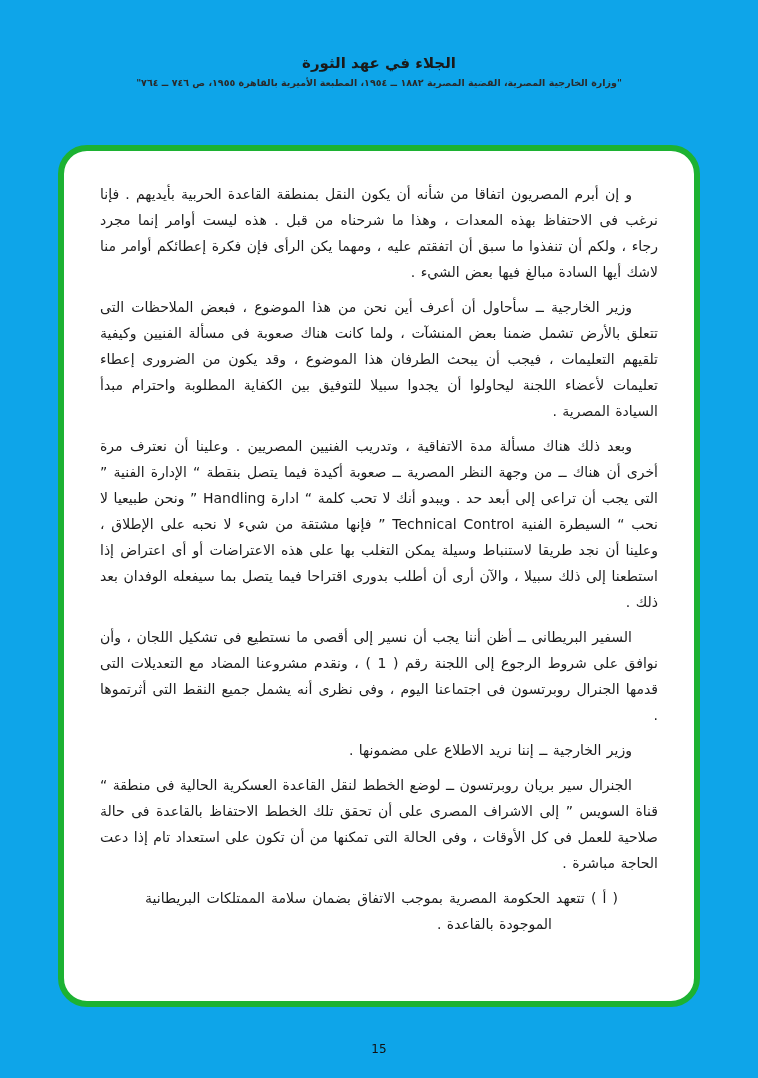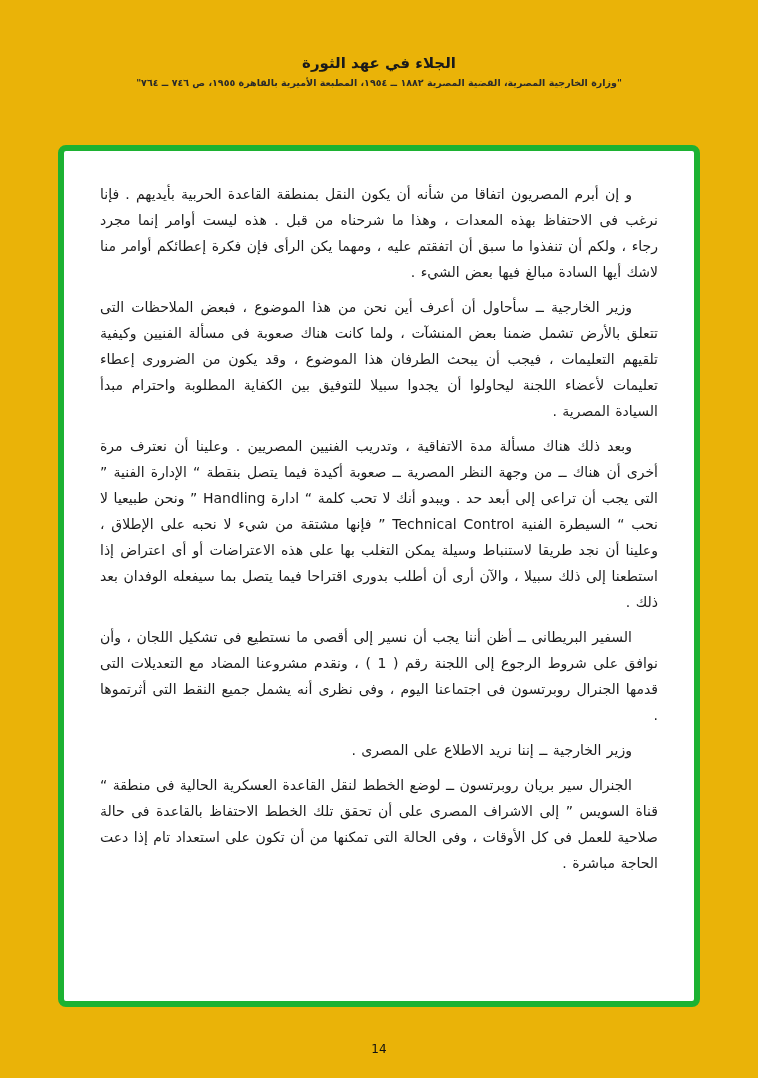--- a/index.html
+++ b/index.html
@@ -1,20 +1,20 @@
 <!DOCTYPE html>
 <html lang="ar"><head>
 <meta charset="utf-8">
 <style>
   html, body { margin: 0; padding: 0; background: #ffffff; }
   .page {
     position: relative;
     width: 758px;
     height: 1078px;
-    background: #eab308;
+    background: #0ea5e9;
     font-family: "DejaVu Sans", sans-serif;
     color: #1a1a1a;
     overflow: hidden;
   }
   .scan-header { text-align: center; padding-top: 54px; direction: rtl; }
   .doc-title {
     font-size: 15px;
     font-weight: bold;
     letter-spacing: 0.3px;
   }
@@ -32,21 +32,21 @@
     white-space: nowrap;
   }
   .content-frame {
     position: absolute;
     left: 58px;
     top: 145px;
     width: 642px;
     height: 862px;
     box-sizing: border-box;
     border: 6px solid #1cb232;
-    border-radius: 8px;
+    border-radius: 29px;
     padding: 30px 36px 0 36px;
     direction: rtl;
     background: #ffffff;
   }
   .content-frame p {
     margin: 0 0 9px 0;
     font-size: 14px;
     line-height: 26px;
     text-align: justify;
     text-indent: 26px;
@@ -78,19 +78,20 @@
   <div class="scan-header">
     <div class="doc-title">الجلاء في عهد الثورة</div>
     <div class="doc-source">"وزارة الخارجية المصرية، القضية المصرية ١٨٨٢ ــ ١٩٥٤، المطبعة الأميرية بالقاهرة ١٩٥٥، ص ٧٤٦ ــ ٧٦٤"</div>
   </div>
 
   <div class="content-frame" style="border-color: rgb(28, 178, 50);">
     <p>و إن أبرم المصريون اتفاقا من شأنه أن يكون النقل بمنطقة القاعدة الحربية بأيديهم . فإنا نرغب فى الاحتفاظ بهذه المعدات ، وهذا ما شرحناه من قبل . هذه ليست أوامر إنما مجرد رجاء ، ولكم أن تنفذوا ما سبق أن اتفقتم عليه ، ومهما يكن الرأى فإن فكرة إعطائكم أوامر منا لاشك أيها السادة مبالغ فيها بعض الشيء .</p>
     <p>وزير الخارجية ــ سأحاول أن أعرف أين نحن من هذا الموضوع ، فبعض الملاحظات التى تتعلق بالأرض تشمل ضمنا بعض المنشآت ، ولما كانت هناك صعوبة فى مسألة الفنيين وكيفية تلقيهم التعليمات ، فيجب أن يبحث الطرفان هذا الموضوع ، وقد يكون من الضرورى إعطاء تعليمات لأعضاء اللجنة ليحاولوا أن يجدوا سبيلا للتوفيق بين الكفاية المطلوبة واحترام مبدأ السيادة المصرية .</p>
     <p>وبعد ذلك هناك مسألة مدة الاتفاقية ، وتدريب الفنيين المصريين . وعلينا أن نعترف مرة أخرى أن هناك ــ من وجهة النظر المصرية ــ صعوبة أكيدة فيما يتصل بنقطة “ الإدارة الفنية ” التى يجب أن تراعى إلى أبعد حد . ويبدو أنك لا تحب كلمة “ ادارة Handling ” ونحن طبيعيا لا نحب “ السيطرة الفنية Technical Control ” فإنها مشتقة من شيء لا نحبه على الإطلاق ، وعلينا أن نجد طريقا لاستنباط وسيلة يمكن التغلب بها على هذه الاعتراضات أو أى اعتراض إذا استطعنا إلى ذلك سبيلا ، والآن أرى أن أطلب بدورى اقتراحا فيما يتصل بما سيفعله الوفدان بعد ذلك .</p>
     <p>السفير البريطانى ــ أظن أننا يجب أن نسير إلى أقصى ما نستطيع فى تشكيل اللجان ، وأن نوافق على شروط الرجوع إلى اللجنة رقم ( 1 ) ، ونقدم مشروعنا المضاد مع التعديلات التى قدمها الجنرال روبرتسون فى اجتماعنا اليوم ، وفى نظرى أنه يشمل جميع النقط التى أثرتموها .</p>
-    <p>وزير الخارجية ــ إننا نريد الاطلاع على المصرى .</p>
+    <p>وزير الخارجية ــ إننا نريد الاطلاع على مضمونها .</p>
     <p>الجنرال سير بريان روبرتسون ــ لوضع الخطط لنقل القاعدة العسكرية الحالية فى منطقة “ قناة السويس ” إلى الاشراف المصرى على أن تحقق تلك الخطط الاحتفاظ بالقاعدة فى حالة صلاحية للعمل فى كل الأوقات ، وفى الحالة التى تمكنها من أن تكون على استعداد تام إذا دعت الحاجة مباشرة .</p>
+    <p class="list-item">( أ ) تتعهد الحكومة المصرية بموجب الاتفاق بضمان سلامة الممتلكات البريطانية الموجودة بالقاعدة .</p>
   </div>
 
-  <div class="page-number">14</div>
+  <div class="page-number">15</div>
 
 </div>
 
 </body></html>

